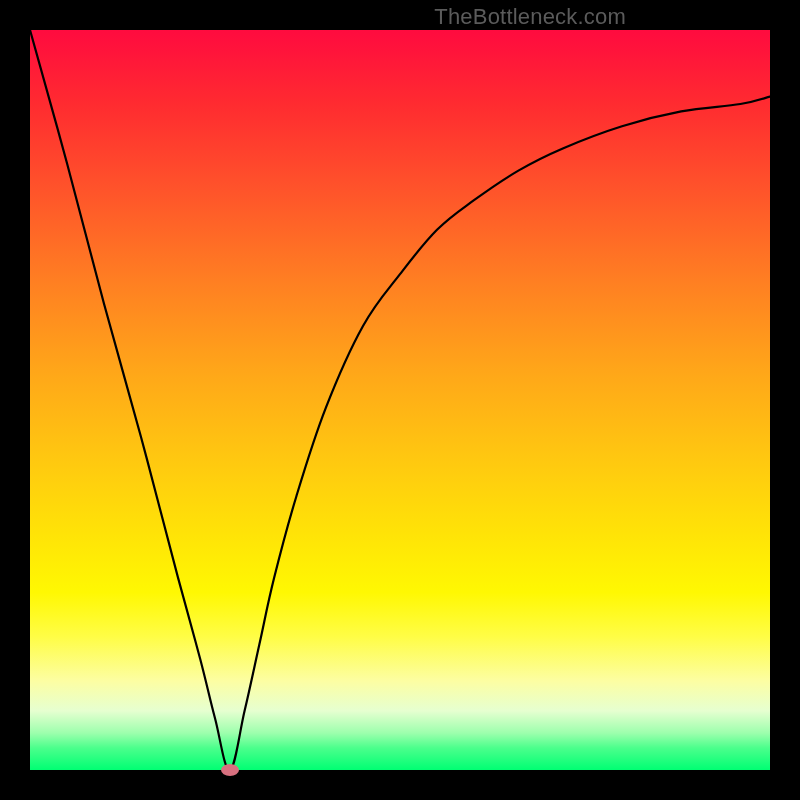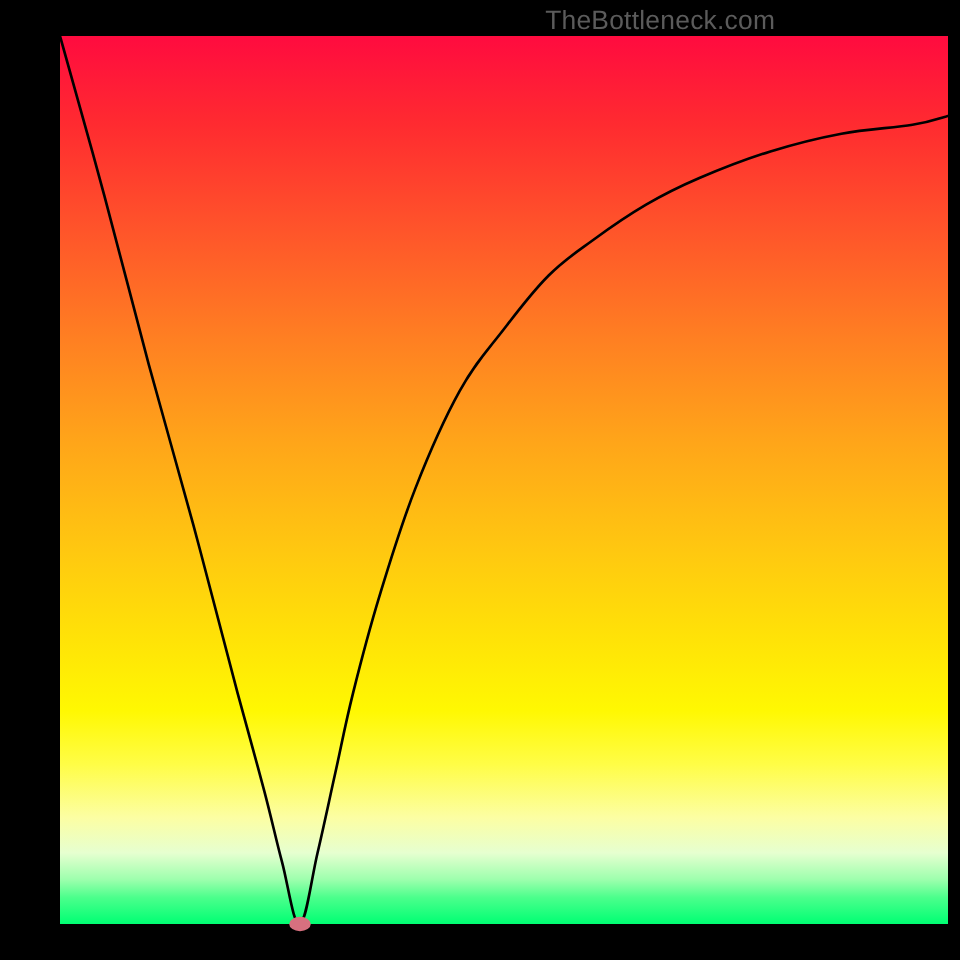--- a/index.html
+++ b/index.html
@@ -9,21 +9,20 @@
     height: 800px;
     background: #000;
     font-family: Arial, Helvetica, sans-serif;
     overflow: hidden;
   }
   .frame {
     position: relative;
     width: 636px;
     height: 800px;
     background: #000;
-    margin-left: 20px;
   }
   .plot-area {
     position: absolute;
     left: 30px;
     top: 30px;
     width: 740px;
     height: 740px;
     background: linear-gradient(to bottom,
       #ff0b3f 0%,
       #ff2b30 10%,

